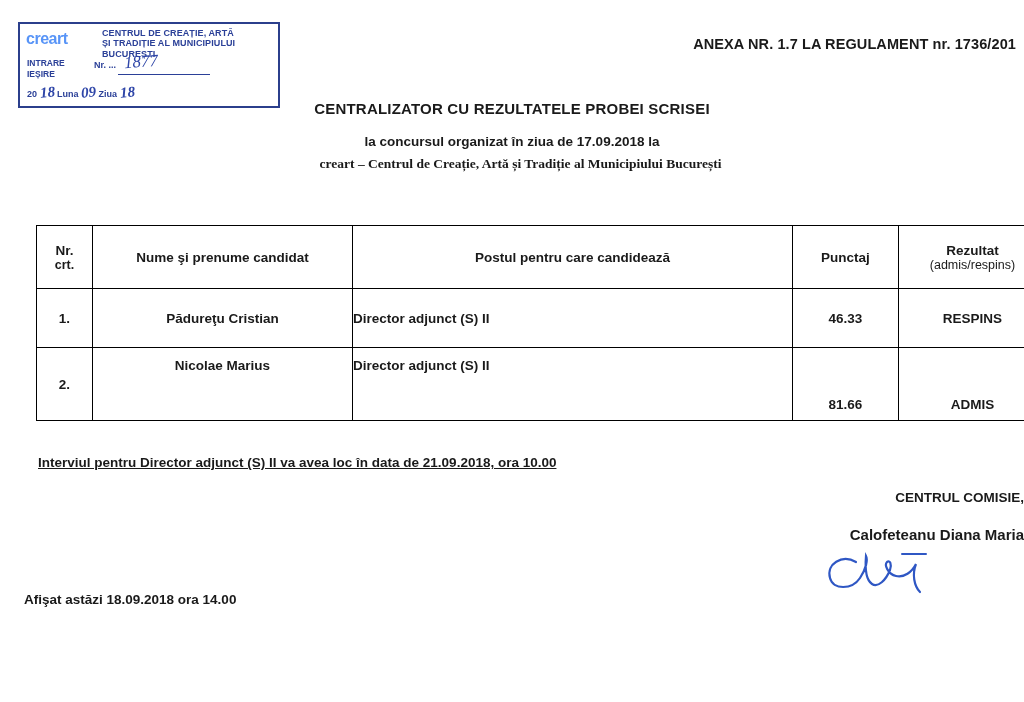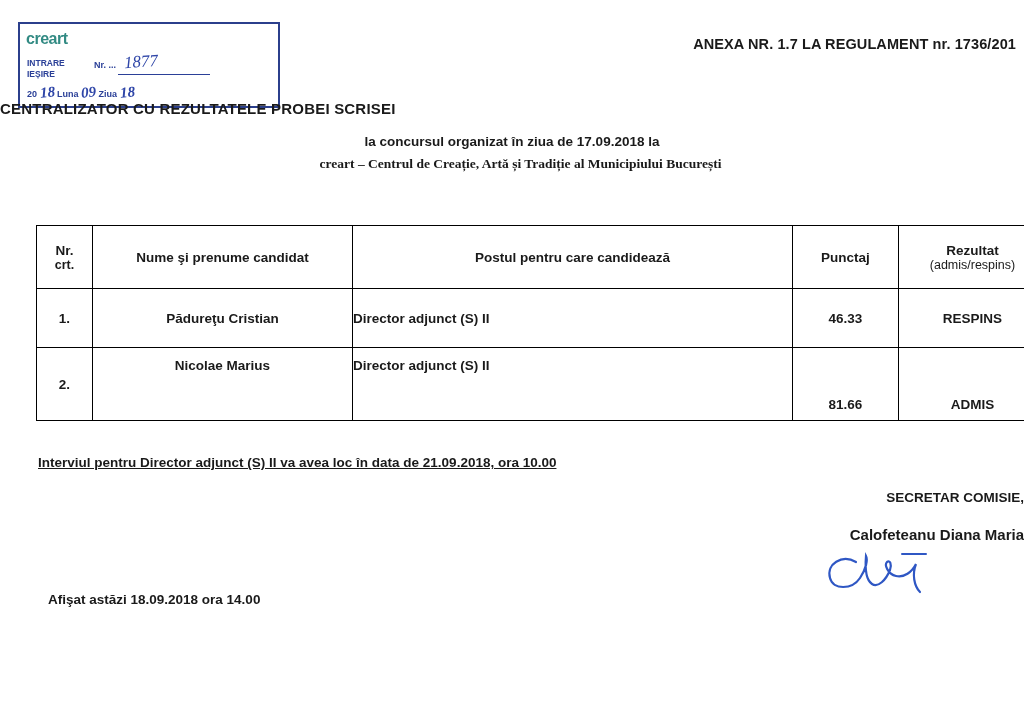--- a/index.html
+++ b/index.html
@@ -27,21 +27,21 @@
     color: #2b4098;
     font-family: "Liberation Sans", sans-serif;
   }
   .stamp-logo {
     position: absolute;
     left: 6px;
     top: 6px;
     font-size: 16px;
     font-weight: bold;
     letter-spacing: -0.5px;
-    color: #0f766e;
+    color: #3b82f6;
     opacity: .85;
   }
   .stamp-org {
     position: absolute;
     left: 82px;
     top: 4px;
     font-size: 9px;
     font-weight: bold;
     line-height: 1.15;
     width: 172px;
@@ -107,21 +107,21 @@
     font-size: 14.5px;
     font-weight: bold;
     letter-spacing: .1px;
     white-space: nowrap;
     text-align: right;
   }
   .title-main {
     position: absolute;
     left: 0; right: 0;
     top: 100px;
-    text-align: left;
+    text-align: center;
     font-size: 15px;
     font-weight: bold;
     letter-spacing: .2px;
   }
   .subtitle-1 {
     position: absolute;
     left: 0; right: 0;
     top: 134px;
     text-align: center;
     font-size: 13.5px;
@@ -206,38 +206,43 @@
   .signature {
     position: absolute;
     right: 78px;
     top: 548px;
     width: 130px;
     height: 52px;
     color: #2f57c4;
   }
   .afisat {
     position: absolute;
-    left: 48px;
+    left: 24px;
     top: 592px;
     font-size: 13.5px;
     font-weight: bold;
   }
   .page-edge {
     position: absolute;
     left: 0; right: 0;
     bottom: 0;
     height: 36px;
     background: #ffffff;
   }
 </style>
 </head>
 <body>
 
 <div class="stamp">
   <div class="stamp-logo">creart</div>
+  <div class="stamp-org">
+    <div>CENTRUL DE CREAȚIE, ARTĂ</div>
+    <div>ȘI TRADIȚIE AL MUNICIPIULUI</div>
+    <div>BUCUREȘTI</div>
+  </div>
   <div class="stamp-inout">
     <div>INTRARE</div>
     <div>IEȘIRE</div>
   </div>
   <div class="stamp-nr-label">Nr. ...</div>
   <div class="stamp-nr-val">1877</div>
   <div class="stamp-line"></div>
   <div class="stamp-date-row">
     <span class="w">20</span>
     <span class="hw">18</span>
@@ -288,21 +293,21 @@
       <td class="cell-center">2.</td>
       <td class="cell-left name">Nicolae Marius</td>
       <td class="cell-post post">Director adjunct (S) II</td>
       <td class="cell-center score">81.66</td>
       <td class="cell-center res">ADMIS</td>
     </tr>
   </tbody>
 </table>
 
 <div class="interview">Interviul pentru Director adjunct (S) II va avea loc în data de 21.09.2018, ora 10.00</div>
-<div class="secretar">SECRETAR COMISIE,</div>
+<div class="secretar">CENTRUL COMISIE,</div>
 <div class="secretar-name">Calofeteanu Diana Maria</div>
 
 <div class="signature">
   <svg width="130" height="52" viewBox="0 0 130 52" fill="none" xmlns="http://www.w3.org/2000/svg" aria-hidden="true">
     <path d="M40 14 C26 6, 10 16, 14 30 C17 42, 36 42, 44 30 C50 21, 52 12, 50 8 C49 20, 50 32, 56 36 C62 40, 70 32, 74 22 C76 16, 74 12, 71 14 C68 17, 72 26, 80 28 C88 30, 96 24, 100 16 C96 26, 98 38, 104 44" stroke="#2f57c4" stroke-width="2.2" stroke-linecap="round" fill="none"></path>
     <path d="M86 6 L110 6" stroke="#2f57c4" stroke-width="2" stroke-linecap="round"></path>
   </svg>
 </div>
 
 <div class="afisat">Afişat astăzi  18.09.2018  ora 14.00</div>

